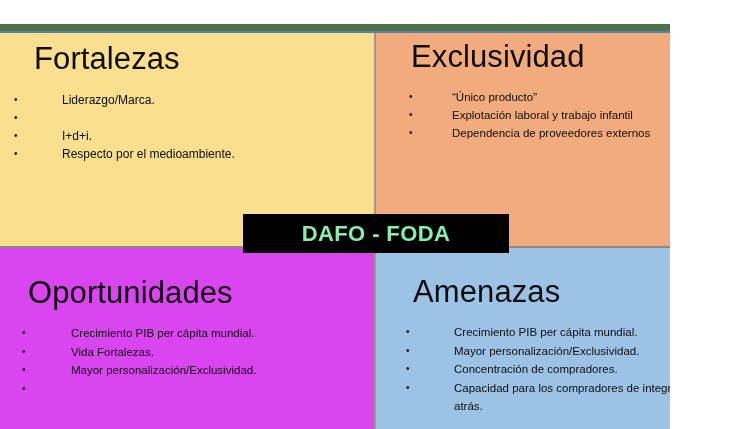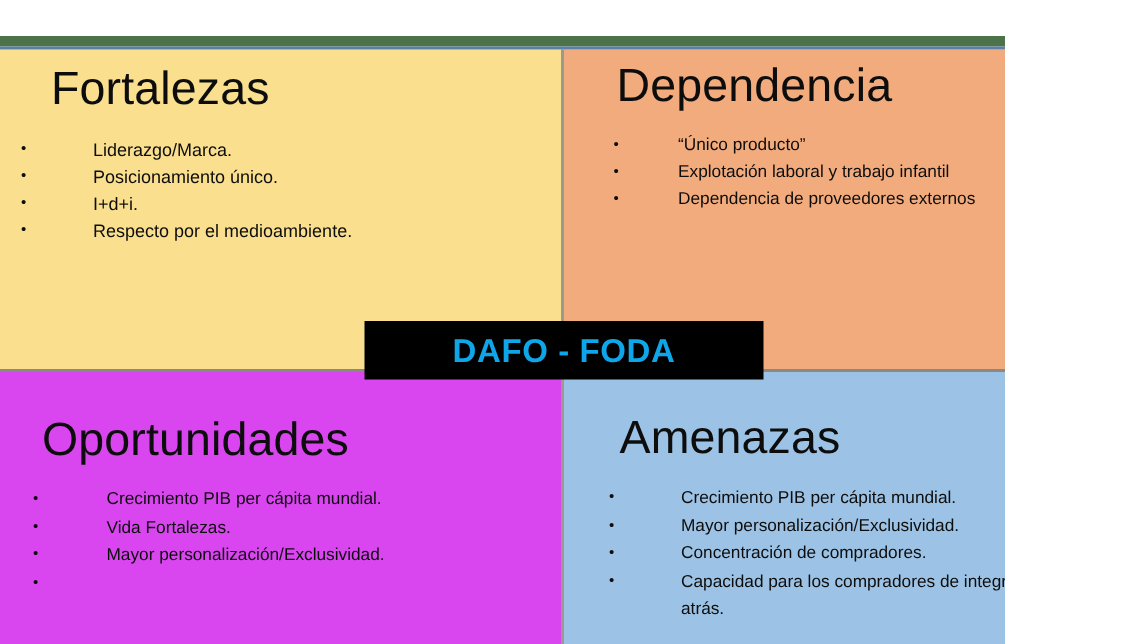--- a/index.html
+++ b/index.html
@@ -154,21 +154,21 @@
     top: 190px;
     width: 266px;
     height: 39px;
     background: #000000;
     z-index: 8;
     display: flex;
     align-items: center;
     justify-content: center;
   }
   .center-label-text {
-    color: #0ea5e9;
+    color: #86efac;
     font-size: 22px;
     font-weight: 700;
     letter-spacing: 0.4px;
     line-height: 24px;
     white-space: nowrap;
   }
 </style>
 </head>
 <body>
 
@@ -181,35 +181,34 @@
 
     <div class="quad tl">
       <div class="q-title">Fortalezas</div>
       <ul class="q-list">
         <li class="q-item">
           <span class="bullet">•</span>
           <span class="bullet-text">Liderazgo/Marca.</span>
         </li>
         <li class="q-item">
           <span class="bullet">•</span>
-          <span class="bullet-text">Posicionamiento único.</span>
         </li>
         <li class="q-item">
           <span class="bullet">•</span>
           <span class="bullet-text">I+d+i.</span>
         </li>
         <li class="q-item">
           <span class="bullet">•</span>
           <span class="bullet-text">Respecto por el medioambiente.</span>
         </li>
       </ul>
     </div>
 
     <div class="quad tr">
-      <div class="q-title">Dependencia</div>
+      <div class="q-title">Exclusividad</div>
       <ul class="q-list">
         <li class="q-item">
           <span class="bullet">•</span>
           <span class="bullet-text">“Único producto”</span>
         </li>
         <li class="q-item">
           <span class="bullet">•</span>
           <span class="bullet-text">Explotación laboral y trabajo infantil</span>
         </li>
         <li class="q-item">

